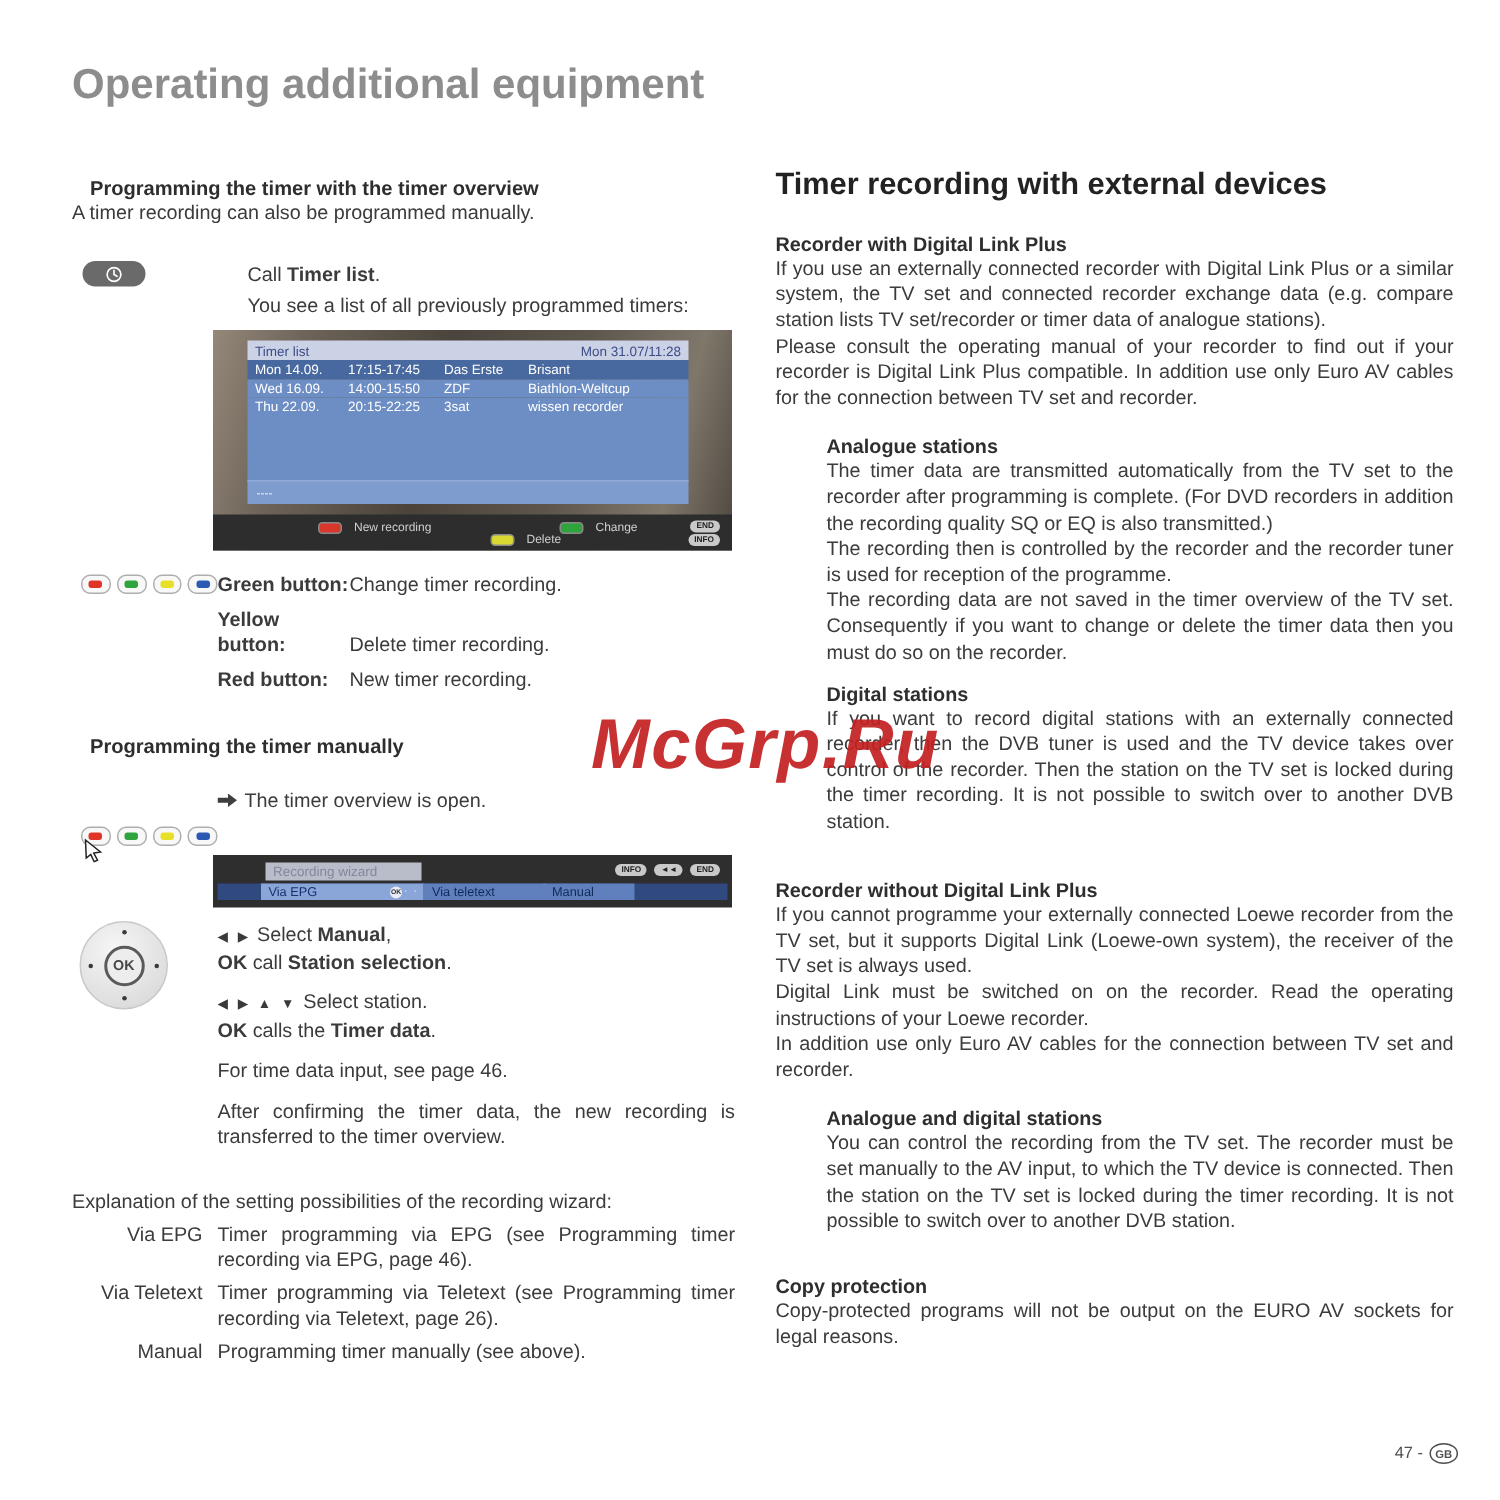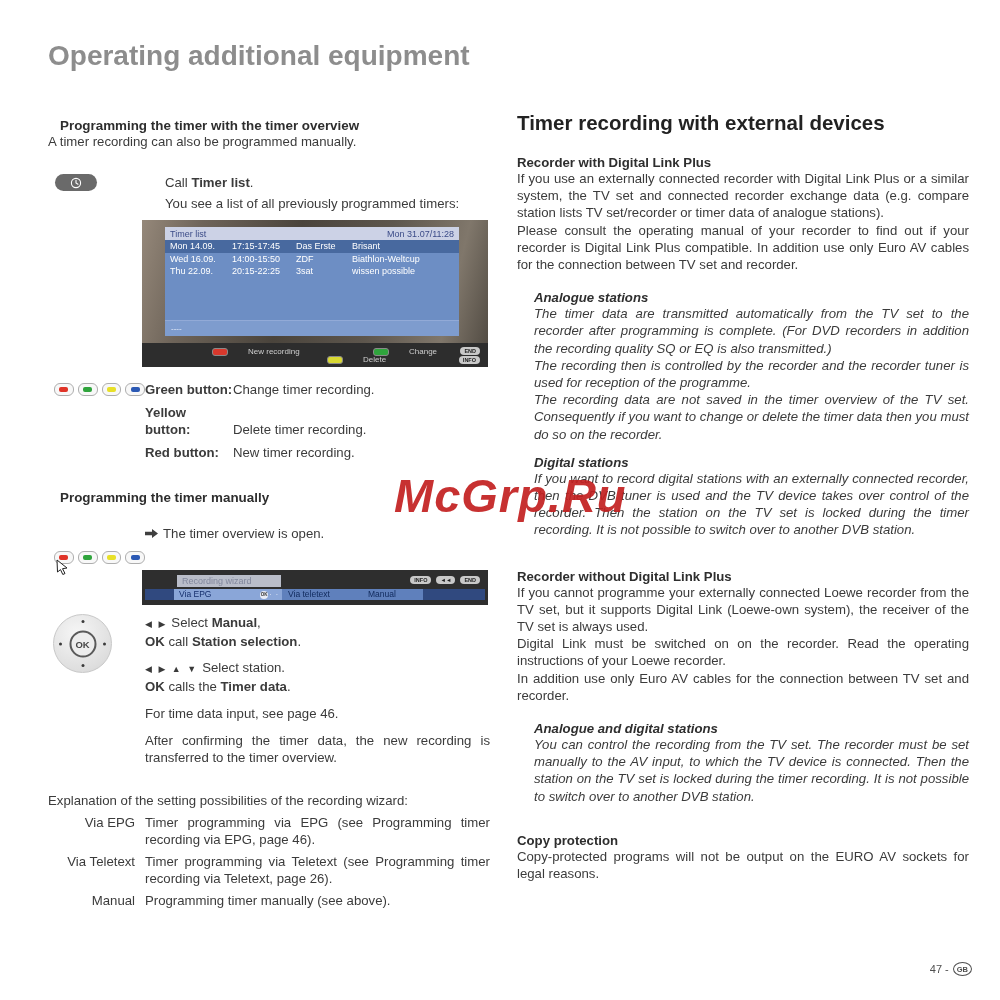--- a/index.html
+++ b/index.html
@@ -47,21 +47,21 @@
   .tl-head { height:13px; background:#ccd2e6; color:#3c4c88; font-size:9px;
              display:flex; justify-content:space-between; align-items:center; padding:0 5px; }
   .tl-row { height:12.5px; background:#6d8ec4; color:#fff; font-size:9px;
             display:grid; grid-template-columns:62px 64px 56px 1fr; align-items:center; padding-left:5px; }
   .tl-row.sel { background:#48699f; }
   .tl-fill { height:42px; background:#6d8ec4; }
   .tl-strip { height:15px; background:#7e9cce; border-top:1px solid #92aad7;
               color:#e9effc; font-size:8px; display:flex; align-items:center; padding-left:6px; }
   .shot1-bar { position:absolute; left:0; right:0; bottom:0; height:24px; background:#2d2d2d;
                color:#cfcfcf; font-size:8px; }
-  .key { position:absolute; display:flex; align-items:center; gap:20px; white-space:nowrap; }
+  .key { position:absolute; display:flex; align-items:center; gap:8px; white-space:nowrap; }
   .kpill { width:14px; height:6px; border-radius:3px; border:1px solid #8a8a8a; display:inline-block; }
   .kred { background:#d8382c; } .kgreen { background:#2fa43c; } .kyellow { background:#d8d832; }
   .spill { position:absolute; background:#c9c9c9; color:#1e1e1e; border-radius:6px;
            font-size:5.5px; font-weight:bold; padding:1px 4px; line-height:6px; }
 
   
   .shot2 { margin:6px 0 0 94px; width:346px; height:35px; background:#2e2e2e; position:relative; }
   .rw-title { position:absolute; left:35px; top:5px; width:99px; height:12px;
               background:#b9bdc9; color:#82889d; font-size:9px; line-height:12px; padding-left:5px; }
   .rw-pills { position:absolute; right:8px; top:6px; display:flex; gap:5px; }
@@ -95,21 +95,21 @@
   .tri { font-size:9px; color:#3a3a3a; letter-spacing:2px; margin-right:4px; }
 
   .exp-row { display:grid; grid-template-columns:87px 1fr; column-gap:10px; margin-top:5px; }
   .exp-term { text-align:right; font-size:13.2px; line-height:17px; }
   .exp-def  { text-align:justify; font-size:13.2px; line-height:17px; }
 
   
   h2.rc-title { margin:0 0 20px 0; font-size:20.5px; font-weight:bold; color:#222; }
   .rh { font-weight:bold; font-size:13.2px; color:#2e2e2e; }
   .col-right p { margin:0; font-size:13.2px; line-height:17.2px; text-align:justify; }
-  .indent { margin-left:17px;font-style:italic; }
+  .indent { margin-left:34px; }
   .mt17 { margin-top:17px; } .mt12 { margin-top:12px; } .mt30 { margin-top:30px; }
   .mt28 { margin-top:28px; }
 
   .pagenum { position:absolute; right:28px; top:962px; font-size:11px; color:#4f4f4f;
              display:flex; align-items:center; gap:4px; }
   .gb { border:1.3px solid #4f4f4f; border-radius:50%; font-size:7.5px; font-weight:bold;
         padding:1.5px 3px; }
 
   .mt4 { margin-top:4px; } .mt9 { margin-top:9px; } .mt10 { margin-top:10px; }
 </style>
@@ -157,21 +157,21 @@
         <div class="tl-row">
           <span>Wed 16.09.</span>
           <span>14:00-15:50</span>
           <span>ZDF</span>
           <span>Biathlon-Weltcup</span>
         </div>
         <div class="tl-row">
           <span>Thu 22.09.</span>
           <span>20:15-22:25</span>
           <span>3sat</span>
-          <span>wissen possible</span>
+          <span>wissen recorder</span>
         </div>
         <div class="tl-fill"></div>
         <div class="tl-strip">----</div>
       </div>
       <div class="shot1-bar">
         <span class="key" style="left:70px; top:4px;">
           <i class="kpill kred"></i>
           <span>New recording</span>
         </span>
         <span class="key" style="left:185px; top:4px;padding-left:46px;">

